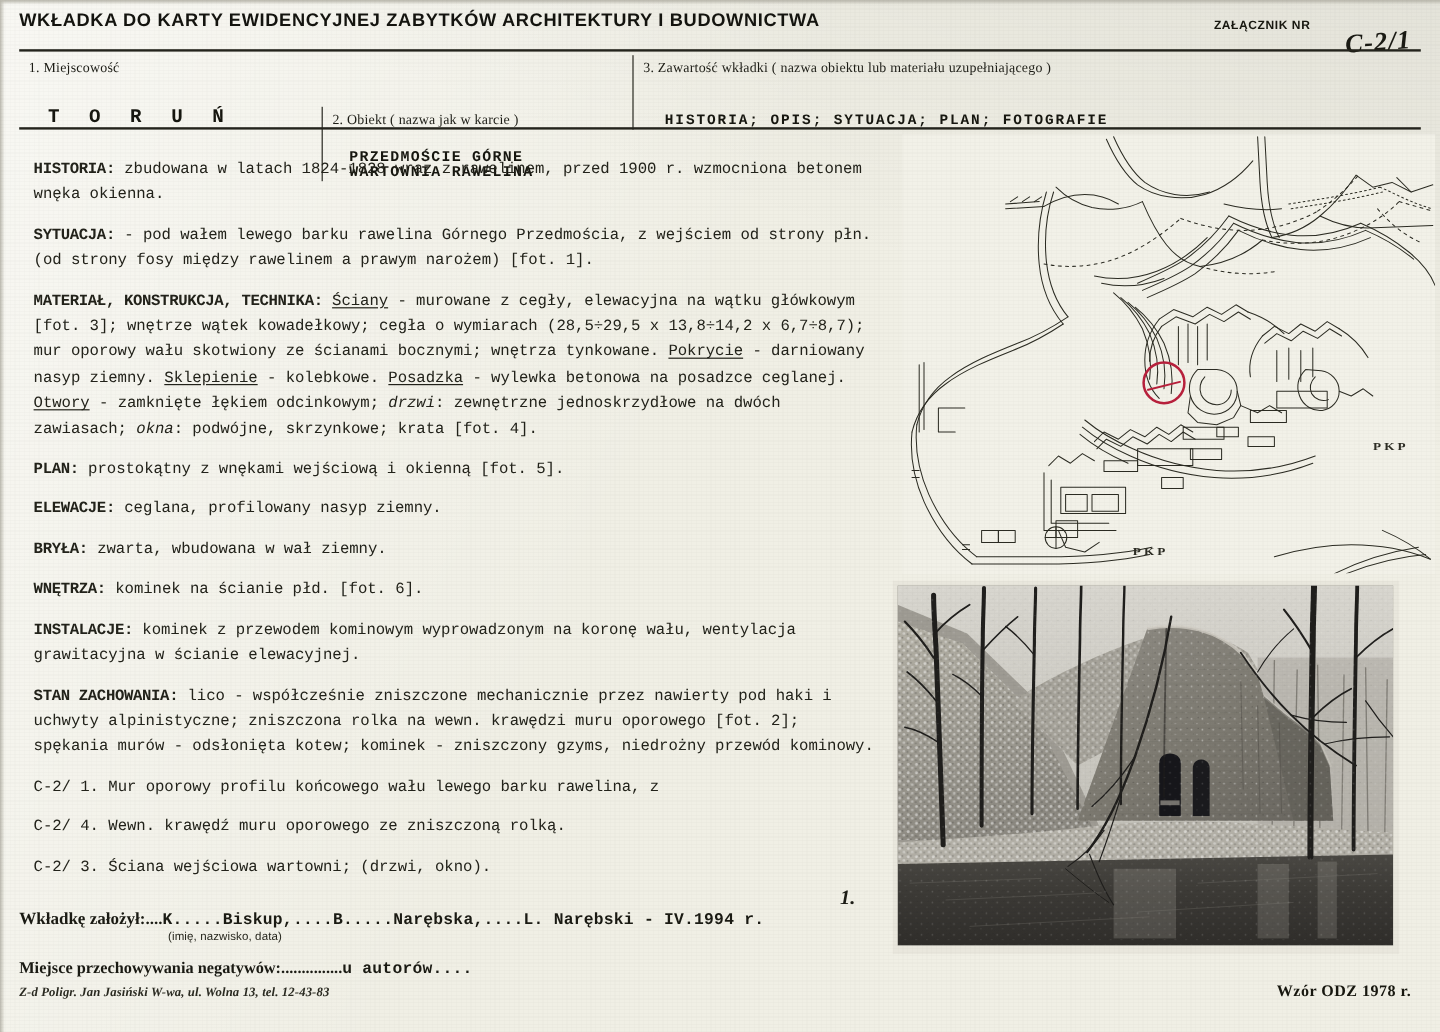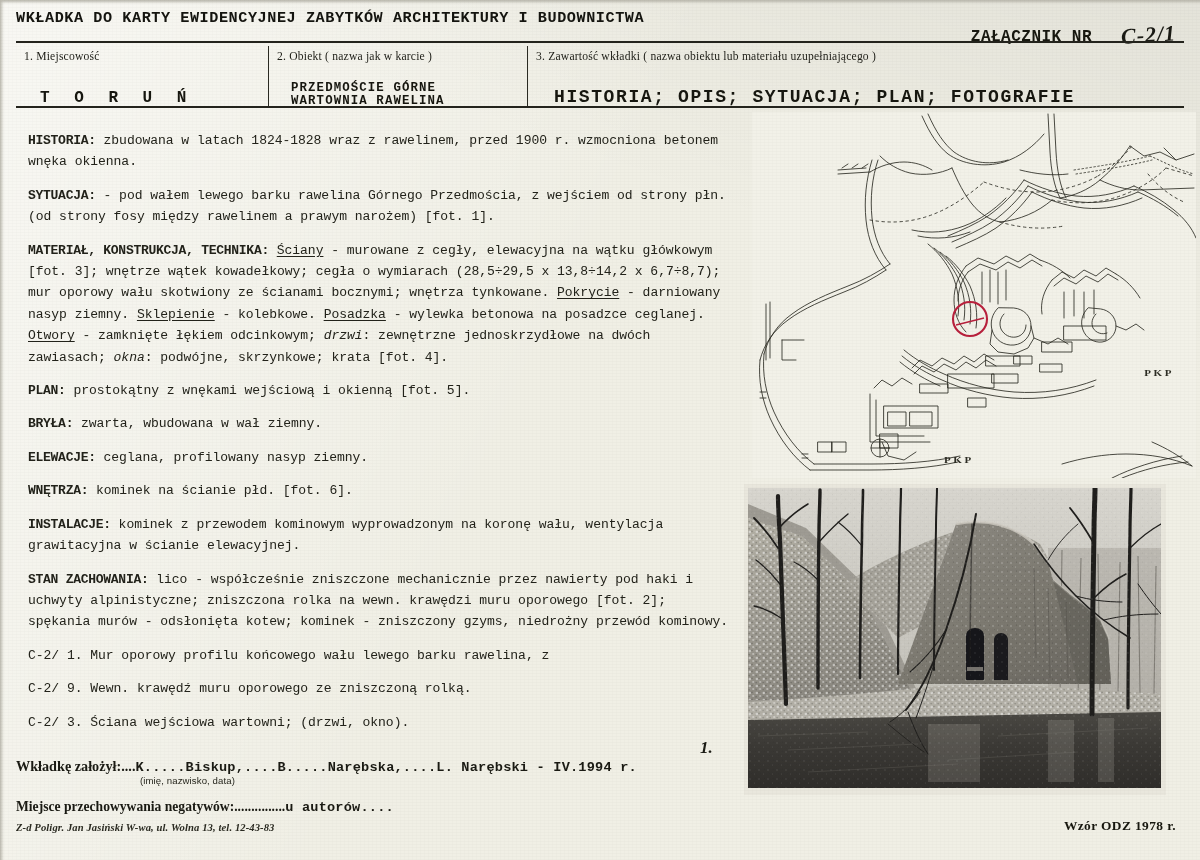--- a/index.html
+++ b/index.html
@@ -30,65 +30,65 @@
   }
   .edge-top{position:absolute;left:0;top:0;width:100%;height:4px;background:linear-gradient(180deg,#b9b7ac,rgba(185,183,172,0));}
   .edge-left{position:absolute;left:0;top:0;height:100%;width:4px;background:linear-gradient(90deg,#bdbbb0,rgba(189,187,176,0));}
 
   
   .hdr{
     position:absolute;left:16px;top:8px;width:1168px;height:30px;
   }
   .hdr-title{
     position:absolute;left:0;top:1px;
-    font-family:Liberation Mono, monospace;
+    font-family:Liberation Sans, sans-serif;
     font-weight:700;font-size:15.2px;letter-spacing:.55px;
     color:#14140f;
     white-space:nowrap;
   }
   .hdr-annex{
-    position:absolute;right:92px;top:20px;
-    font-family:Liberation Mono, monospace;
-    font-weight:700;font-size:16px;letter-spacing:.5px;
+    position:absolute;right:92px;top:8px;
+    font-family:Liberation Sans, sans-serif;
+    font-weight:700;font-size:10px;letter-spacing:.5px;
     color:#17170f;white-space:nowrap;
   }
   .hdr-annex-hand{
     position:absolute;right:8px;top:14px;
     font-family:"Liberation Serif", serif;
     font-style:italic;font-weight:700;font-size:22px;
     color:#1a1a14;
     transform:rotate(-4deg);
     letter-spacing:1px;white-space:nowrap;
   }
   .rule-main{
     position:absolute;left:16px;top:41px;width:1168px;height:0;
     border-top:2.4px solid #23231c;
   }
 
   
   .fields{position:absolute;left:16px;top:46px;width:1168px;height:62px;}
   .fcell{position:absolute;top:0;height:62px;}
   .fcell.f1{left:0;width:252px;}
-  .fcell.f2{left:252px;width:247px;border-left:1.6px solid #2a2a22;}
+  .fcell.f2{left:252px;width:247px;border-left:1.6px solid #2a2a22;margin-top:43px;}
   .fcell.f3{left:499px;width:669px;border-left:1.6px solid #2a2a22;margin-left:12px;}
   .flabel{
     font-family:"Liberation Serif", serif;
     font-size:11.6px;color:#1d1d16;
     padding:4px 0 0 8px;letter-spacing:.2px;white-space:nowrap;
   }
   .fval{
     position:absolute;bottom:1px;
     font-family:"Liberation Mono","DejaVu Sans Mono", monospace;
     font-weight:700;color:#16160f;
     white-space:nowrap;
   }
   .val-town{left:24px;font-size:16px;letter-spacing:7.5px;}
   .val-obj{left:22px;font-size:12.4px;line-height:13px;letter-spacing:1.1px;bottom:0;}
   .val-obj div{display:block;}
-  .val-cont{left:26px;font-size:18px;letter-spacing:1.6px;}
+  .val-cont{left:26px;font-size:12px;letter-spacing:1.6px;}
   .rule-under{
     position:absolute;left:16px;top:106px;width:1168px;height:0;
     border-top:2.2px solid #23231c;
   }
 
   
   .body{
     position:absolute;left:16px;top:118px;width:726px;
     font-family:"Liberation Mono","DejaVu Sans Mono", monospace;
     font-size:13.05px;line-height:21.4px;
@@ -194,27 +194,27 @@
       <div class="fval val-cont">HISTORIA; OPIS; SYTUACJA; PLAN; FOTOGRAFIE</div>
     </div>
   </div>
   <div class="rule-under"></div>
 
   <div class="body">
     <p><b>HISTORIA:</b><span> zbudowana w latach 1824-1828 wraz z rawelinem, przed 1900 r. wzmocniona betonem wnęka okienna.</span></p>
     <p><b>SYTUACJA:</b><span>  -  pod  wałem  lewego barku rawelina Górnego Przedmościa, z wejściem  od strony płn. (od strony fosy między rawelinem a prawym narożem) [fot. 1].</span></p>
     <p><b>MATERIAŁ, KONSTRUKCJA, TECHNIKA:</b><span> </span><span class="u">Ściany</span><span> - murowane z cegły, elewacyjna na wątku główkowym [fot. 3]; wnętrze wątek kowadełkowy; cegła o wymiarach  (28,5÷29,5 x 13,8÷14,2 x 6,7÷8,7); mur oporowy wału skotwiony ze ścianami  bocznymi;  wnętrza  tynkowane. </span><span class="u">Pokrycie</span><span> - darniowany nasyp ziemny. </span><span class="u">Sklepienie</span><span> - kolebkowe. </span><span class="u">Posadzka</span><span> - wylewka betonowa na posadzce ceglanej. </span><span class="u">Otwory</span><span> - zamknięte łękiem odcinkowym; </span><span class="it">drzwi</span><span>: zewnętrzne jednoskrzydłowe  na dwóch zawiasach; </span><span class="it">okna</span><span>: podwójne, skrzynkowe; krata [fot. 4].</span></p>
     <p><b>PLAN:</b><span> prostokątny z wnękami wejściową i okienną [fot. 5].</span></p>
+    <p><b>ELEWACJE:</b><span> ceglana, profilowany nasyp ziemny.</span></p>
     <p><b>BRYŁA:</b><span> zwarta, wbudowana w wał ziemny.</span></p>
-    <p><b>ELEWACJE:</b><span> ceglana, profilowany nasyp ziemny.</span></p>
     <p><b>WNĘTRZA:</b><span> kominek na ścianie płd. [fot. 6].</span></p>
     <p><b>INSTALACJE:</b><span>  kominek z przewodem kominowym wyprowadzonym na koronę wału, wentylacja grawitacyjna w ścianie elewacyjnej.</span></p>
     <p><b>STAN ZACHOWANIA:</b><span> lico - współcześnie zniszczone mechanicznie przez nawierty  pod  haki  i uchwyty alpinistyczne;  zniszczona rolka na wewn. krawędzi  muru oporowego [fot. 2];  spękania murów - odsłonięta kotew; kominek - zniszczony gzyms, niedrożny przewód kominowy.</span></p>
     <p><span>C-2/ 1.</span> <span>Mur oporowy profilu końcowego wału lewego barku rawelina, z</span></p>
-    <p><span>C-2/ 9.</span> <span>Wewn. krawędź muru oporowego ze zniszczoną rolką.</span></p>
+    <p><span>C-2/ 4.</span> <span>Wewn. krawędź muru oporowego ze zniszczoną rolką.</span></p>
     <p><span>C-2/ 3.</span> <span>Ściana wejściowa wartowni; (drzwi, okno).</span></p>
   </div>
 
   <div class="map">
     <svg width="444" height="366" viewBox="0 0 444 366">
       <rect x="0" y="0" width="444" height="366" fill="#f2f1e8"></rect>
       <g fill="none" stroke="#2b2b22" stroke-width="0.85" stroke-linejoin="round" stroke-linecap="round">
 
         <path d="M170 4 C178 22 186 34 196 42 C210 52 232 56 252 50 C268 45 282 34 292 22"></path>
         <path d="M176 2 C184 20 192 32 202 40 C216 50 236 54 256 48"></path>

